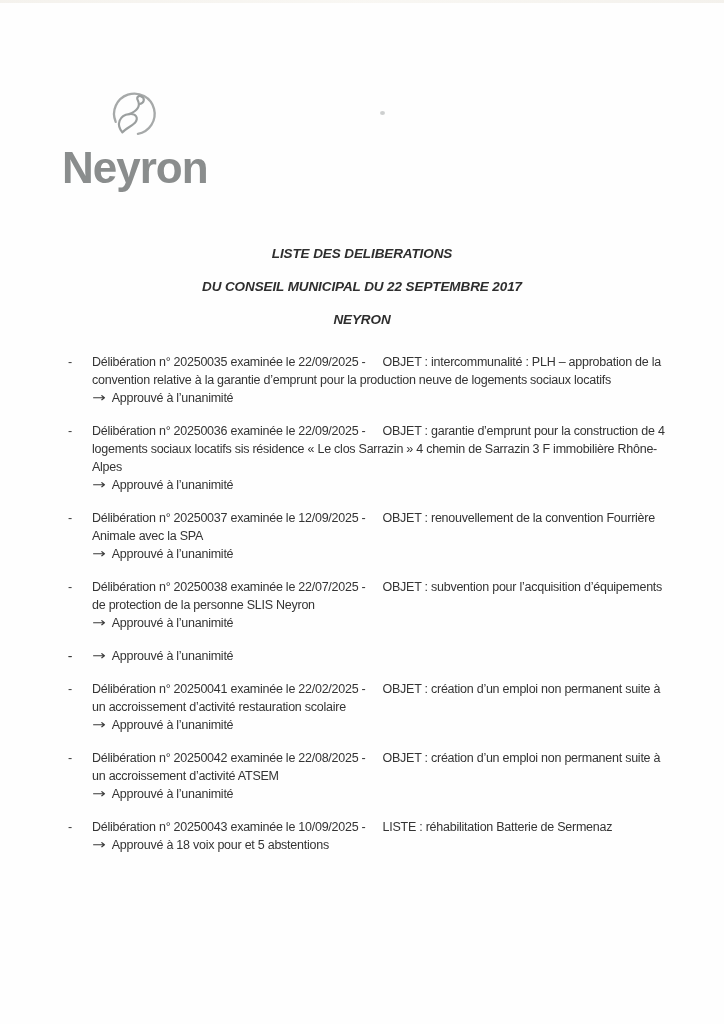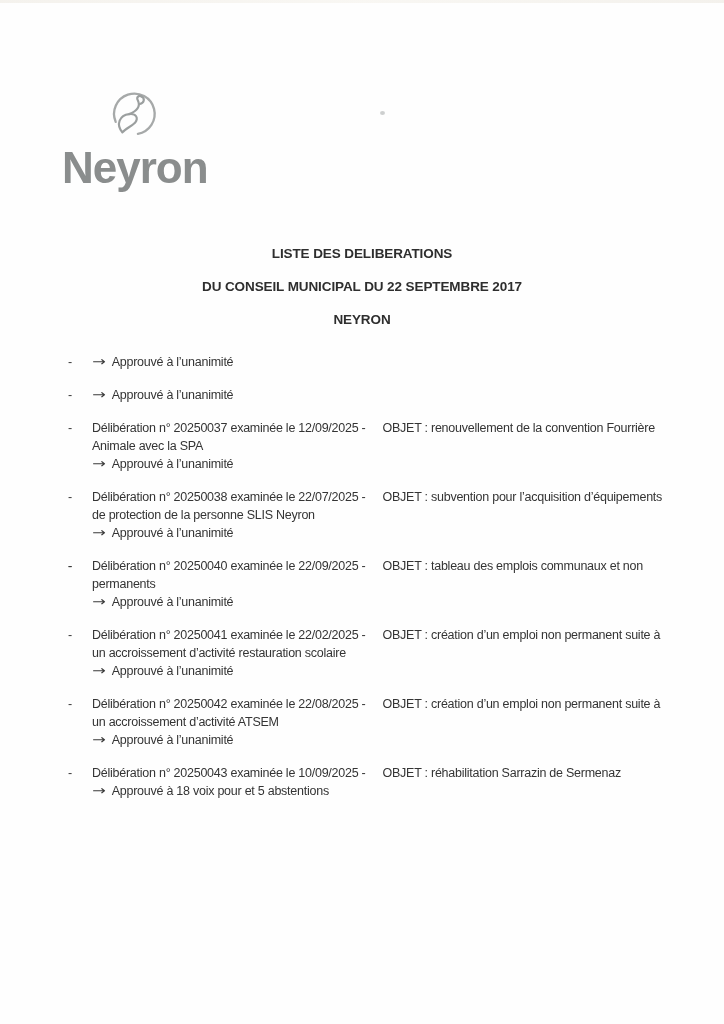--- a/index.html
+++ b/index.html
@@ -29,20 +29,21 @@
     color:#8a8d8d;line-height:1;
   }
   .speck{
     position:absolute;left:380px;top:111px;width:5px;height:4px;
     background:#bcbfbf;border-radius:50%;opacity:.75;
   }
   
   .title-block{
     position:absolute;left:0;top:244px;width:724px;
     text-align:center;
+    font-style:italic;
   }
   .title-line{
     margin:0 0 13px 0;
     font-size:13.5px;font-weight:bold;letter-spacing:-0.1px;
     color:#2e2e2e;line-height:20px;
   }
   
   .delib-list{
     position:absolute;left:92px;top:353px;width:573px;
     margin:0;padding:0;list-style:none;
@@ -91,25 +92,27 @@
   <div class="title-block">
     <p class="title-line">LISTE DES DELIBERATIONS</p>
     <p class="title-line">DU CONSEIL MUNICIPAL DU 22 SEPTEMBRE 2017</p>
     <p class="title-line">NEYRON</p>
   </div>
 
   <ul class="delib-list">
 
     <li class="delib-item">
       <span class="dash">-</span>
+      <p class="item-text"><span>Délibération n° 20250035 examinée le 22/09/2025 -</span><span class="tab"></span><span>OBJET : intercommunalité : PLH – approbation de la convention relative à la garantie d’emprunt pour la production neuve de logements sociaux locatifs</span></p>
       <p class="item-result"><span class="arrow">→</span><span class="result-text">Approuvé à l’unanimité</span></p>
     </li>
 
     <li class="delib-item">
       <span class="dash">-</span>
+      <p class="item-text"><span>Délibération n° 20250036 examinée le 22/09/2025 -</span><span class="tab"></span><span>OBJET : garantie d’emprunt pour la construction de 4 logements sociaux locatifs sis résidence « Le clos Sarrazin » 4 chemin de Sarrazin 3 F immobilière Rhône-Alpes</span></p>
       <p class="item-result"><span class="arrow">→</span><span class="result-text">Approuvé à l’unanimité</span></p>
     </li>
 
     <li class="delib-item">
       <span class="dash">-</span>
       <p class="item-text"><span>Délibération n° 20250037 examinée le 12/09/2025 -</span><span class="tab"></span><span>OBJET : renouvellement de la convention Fourrière Animale avec la SPA</span></p>
       <p class="item-result"><span class="arrow">→</span><span class="result-text">Approuvé à l’unanimité</span></p>
     </li>
 
     <li class="delib-item">
@@ -117,36 +120,35 @@
       <p class="item-text"><span>Délibération n° 20250038 examinée le 22/07/2025 -</span><span class="tab"></span><span>OBJET : subvention pour l’acquisition d’équipements de protection de la personne SLIS Neyron</span></p>
       <p class="item-result"><span class="arrow">→</span><span class="result-text">Approuvé à l’unanimité</span></p>
     </li>
 
     <li class="delib-item">
       <span class="dash">-</span>
     </li>
 
     <li class="delib-item">
       <span class="dash">-</span>
-      <p class="item-text"><span>Délibération n° 20250040 examinée le 22/09/2025 -</span><span class="tab"></span><span>OBJET : tableau des emplois communaux et non permanents</span></p>
       <p class="item-result"><span class="arrow">→</span><span class="result-text">Approuvé à l’unanimité</span></p>
     </li>
 
     <li class="delib-item">
       <span class="dash">-</span>
       <p class="item-text"><span>Délibération n° 20250041 examinée le 22/02/2025 -</span><span class="tab"></span><span>OBJET : création d’un emploi non permanent suite à un accroissement d’activité restauration scolaire</span></p>
       <p class="item-result"><span class="arrow">→</span><span class="result-text">Approuvé à l’unanimité</span></p>
     </li>
 
     <li class="delib-item">
       <span class="dash">-</span>
       <p class="item-text"><span>Délibération n° 20250042 examinée le 22/08/2025 -</span><span class="tab"></span><span>OBJET : création d’un emploi non permanent suite à un accroissement d’activité ATSEM</span></p>
       <p class="item-result"><span class="arrow">→</span><span class="result-text">Approuvé à l’unanimité</span></p>
     </li>
 
     <li class="delib-item">
       <span class="dash">-</span>
-      <p class="item-text"><span>Délibération n° 20250043 examinée le 10/09/2025 -</span><span class="tab"></span><span>OBJET : réhabilitation Sarrazin de Sermenaz</span></p>
+      <p class="item-text"><span>Délibération n° 20250043 examinée le 10/09/2025 -</span><span class="tab"></span><span>LISTE : réhabilitation Batterie de Sermenaz</span></p>
       <p class="item-result"><span class="arrow">→</span><span class="result-text">Approuvé à 18 voix pour et 5 abstentions</span></p>
     </li>
 
   </ul>
 </div>
 
 </body></html>

